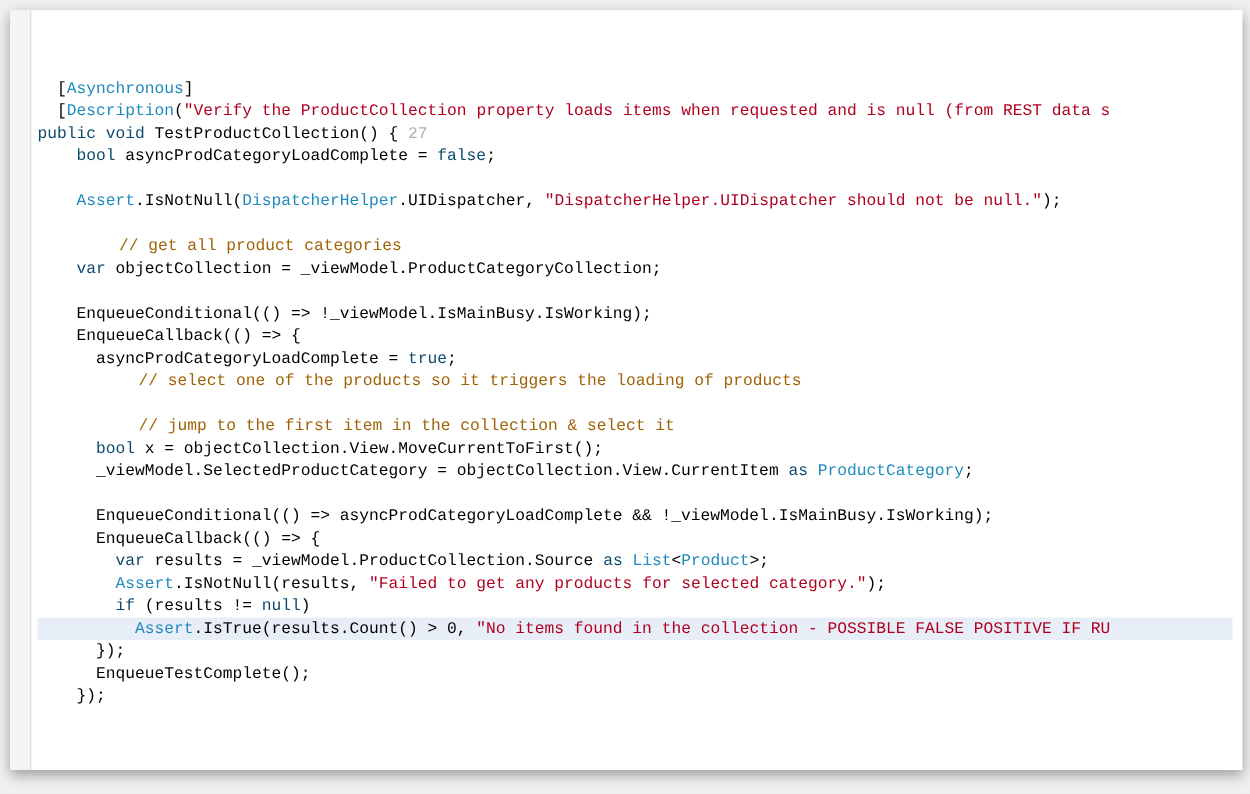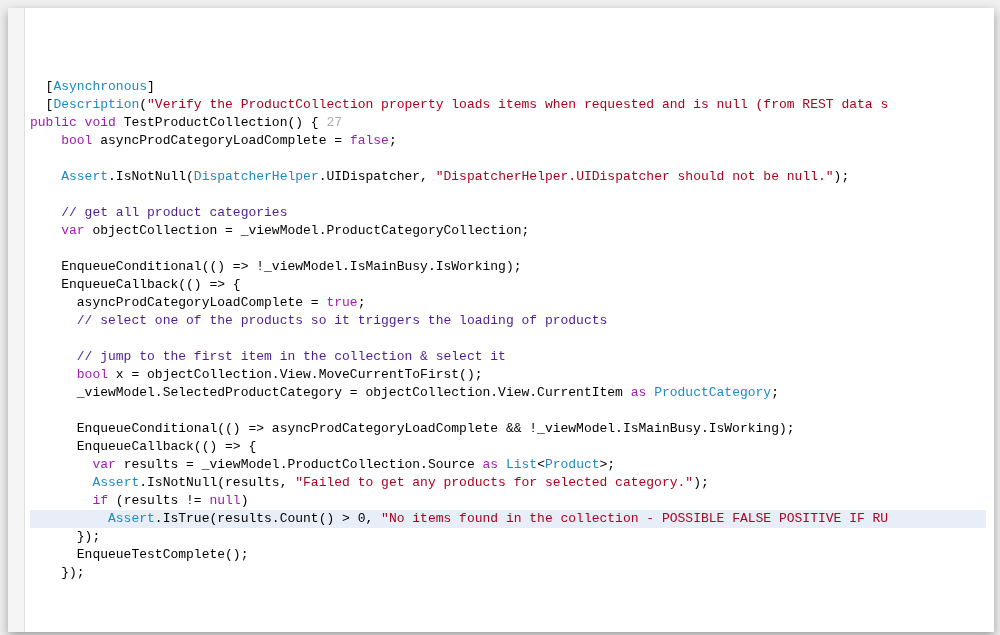--- a/index.html
+++ b/index.html
@@ -10,21 +10,21 @@
     background: #f0f0f0;
     font-family: Consolas, "Courier New", monospace;
     font-size: 13px;
     overflow: hidden;
   }
   .editor {
     background: #ffffff;
     width: 970px;
     height: 600px;
     margin: 8px;
-    padding: 16px 8px 8px 8px;
+    padding: 0 8px 8px 8px;
     box-shadow: 0 4px 10px rgba(0,0,0,0.35);
     overflow: hidden;
     line-height: 18px;
     white-space: pre;
     color: #000;
     position: relative;
   }
   .gutter {
     position: absolute;
     left: 0;
@@ -32,23 +32,23 @@
     bottom: 0;
     width: 16px;
     background: #f5f5f5;
     border-right: 1px solid #e0e0e0;
   }
   .code {
     position: relative;
     margin-left: 14px;
   }
   .ln { display: block; min-height: 18px; }
-  .kw { color: #a21caf; }        
+  .kw { color: #0c4a6e; }        
   .ty { color: #1e8abf; }        
-  .cm { color: #4c1d95; }        
+  .cm { color: #a16207; margin-left: 34px; }        
   .st { color: #b00020; }        
   .dim { color: #b0b0b0; text-align: center; }
   .id { color: #000000; }
   .hl {
     background: #e8eef7;
     display: inline-block;
     width: 100%;
   }
 </style>
 </head>

